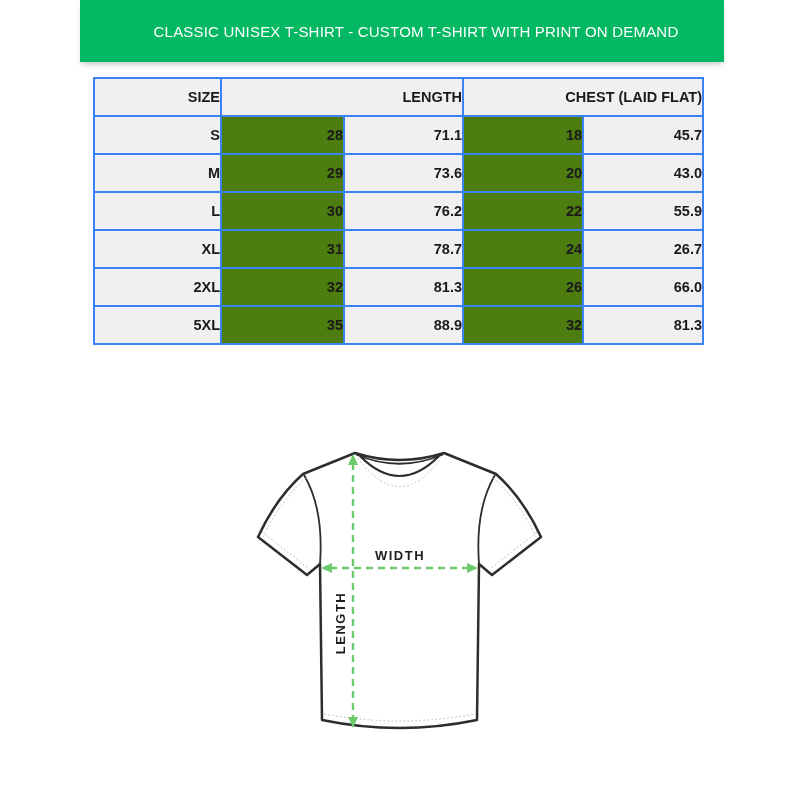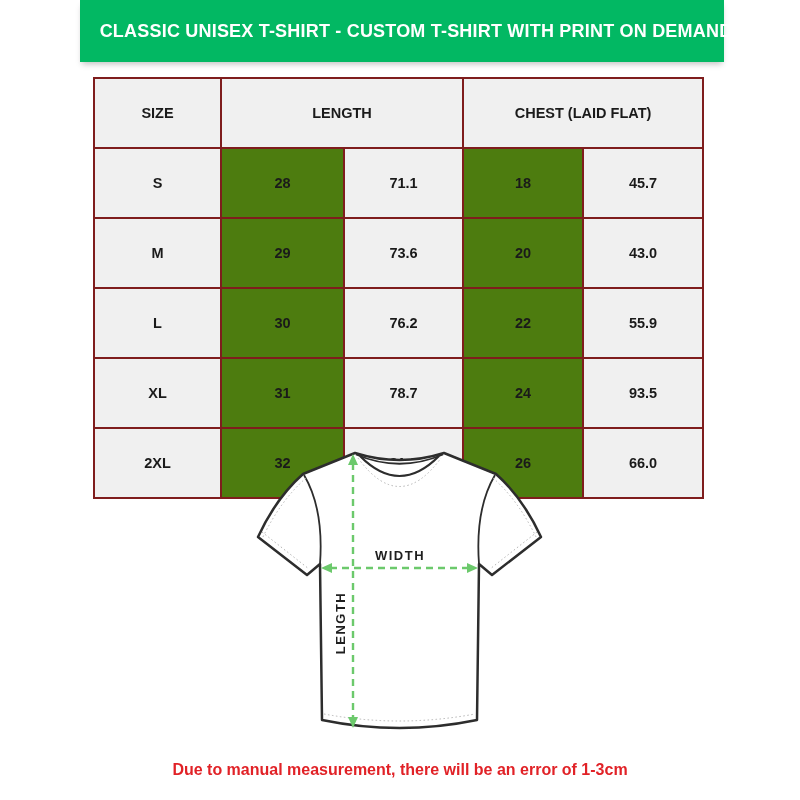--- a/index.html
+++ b/index.html
@@ -9,38 +9,38 @@
   }
   .canvas{position:absolute;inset:0;}
 
   
   .banner{
     position:absolute;left:80px;top:0;width:644px;height:62px;
     background:#02b863;display:flex;align-items:center;justify-content:center;
     box-shadow:0 4px 6px -2px rgba(0,0,0,0.25);
   }
   .banner-title{
-    color:#ffffff;font-weight:bold;font-size:18px;letter-spacing:0.2px;
+    color:#ffffff;font-weight:normal;font-size:15px;letter-spacing:0.2px;
     white-space:nowrap;text-align:center;margin-left:28px;
   }
 
   
   .table-wrap{position:absolute;left:93px;top:77px;}
   table.size-chart{
     border-collapse:collapse;table-layout:fixed;width:609px;
     font-weight:bold;color:#1a1a1a;font-size:14.5px;
   }
   table.size-chart col.c0{width:127px;}
   table.size-chart col.c1{width:123px;}
   table.size-chart col.c2{width:119px;}
   table.size-chart col.c3{width:120px;}
   table.size-chart col.c4{width:120px;}
   table.size-chart th,table.size-chart td{
-    border:2px solid #7f1d1d;height:36px;text-align:center;vertical-align:middle;
-    padding:16px;font-weight:bold;
+    border:2px solid #3b82f6;height:36px;text-align:right;vertical-align:middle;
+    padding:0;font-weight:bold;
   }
   .bg-gray{background:#f0f0f0;}
   .bg-white{background:#4d7c0f;}
 
   
   .diagram{position:absolute;left:250px;top:445px;width:300px;height:300px;}
   .diagram svg{display:block;}
   .svg-label{
     font-family:"Liberation Sans","DejaVu Sans",sans-serif;
     font-weight:bold;font-size:13px;letter-spacing:1.5px;fill:#1f1f1f;
@@ -97,28 +97,35 @@
           <td class="bg-white">30</td>
           <td class="bg-gray">76.2</td>
           <td class="bg-white">22</td>
           <td class="bg-gray">55.9</td>
         </tr>
         <tr>
           <th class="bg-gray">XL</th>
           <td class="bg-white">31</td>
           <td class="bg-gray">78.7</td>
           <td class="bg-white">24</td>
-          <td class="bg-gray">93.5</td>
+          <td class="bg-gray">26.7</td>
         </tr>
         <tr>
           <th class="bg-gray">2XL</th>
           <td class="bg-white">32</td>
           <td class="bg-gray">81.3</td>
           <td class="bg-white">26</td>
           <td class="bg-gray">66.0</td>
+        </tr>
+        <tr>
+          <th class="bg-gray">5XL</th>
+          <td class="bg-white">35</td>
+          <td class="bg-gray">88.9</td>
+          <td class="bg-white">32</td>
+          <td class="bg-gray">81.3</td>
         </tr>
       </tbody>
     </table>
   </div>
 
   <div class="diagram">
     <svg viewBox="0 0 300 300" width="300" height="300">
 
       <path d="M105,8 Q149.5,22 194,8 L246,29 Q273,53 291,92 L242,130 L229,119 L227,275 Q149.5,291 72,275 L70,119 L57,130 L8,92 Q26,53 53,29 Z" fill="#ffffff" stroke="#2d2d2d" stroke-width="2.5" stroke-linejoin="round"></path>
 
@@ -141,15 +148,14 @@
 
       <line x1="80" y1="123" x2="219" y2="123" stroke="#6cc96c" stroke-width="2.4" stroke-dasharray="7,5"></line>
       <polygon points="71,123 82,118 82,128" fill="#6cc96c"></polygon>
       <polygon points="228,123 217,118 217,128" fill="#6cc96c"></polygon>
 
       <text class="svg-label" x="150" y="115" text-anchor="middle">WIDTH</text>
       <text class="svg-label" x="95" y="178" text-anchor="middle" transform="rotate(-90 95 178)">LENGTH</text>
     </svg>
   </div>
 
-  <div class="note">Due to manual measurement, there will be an error of 1-3cm</div>
 
 </div>
 
 </body></html>

